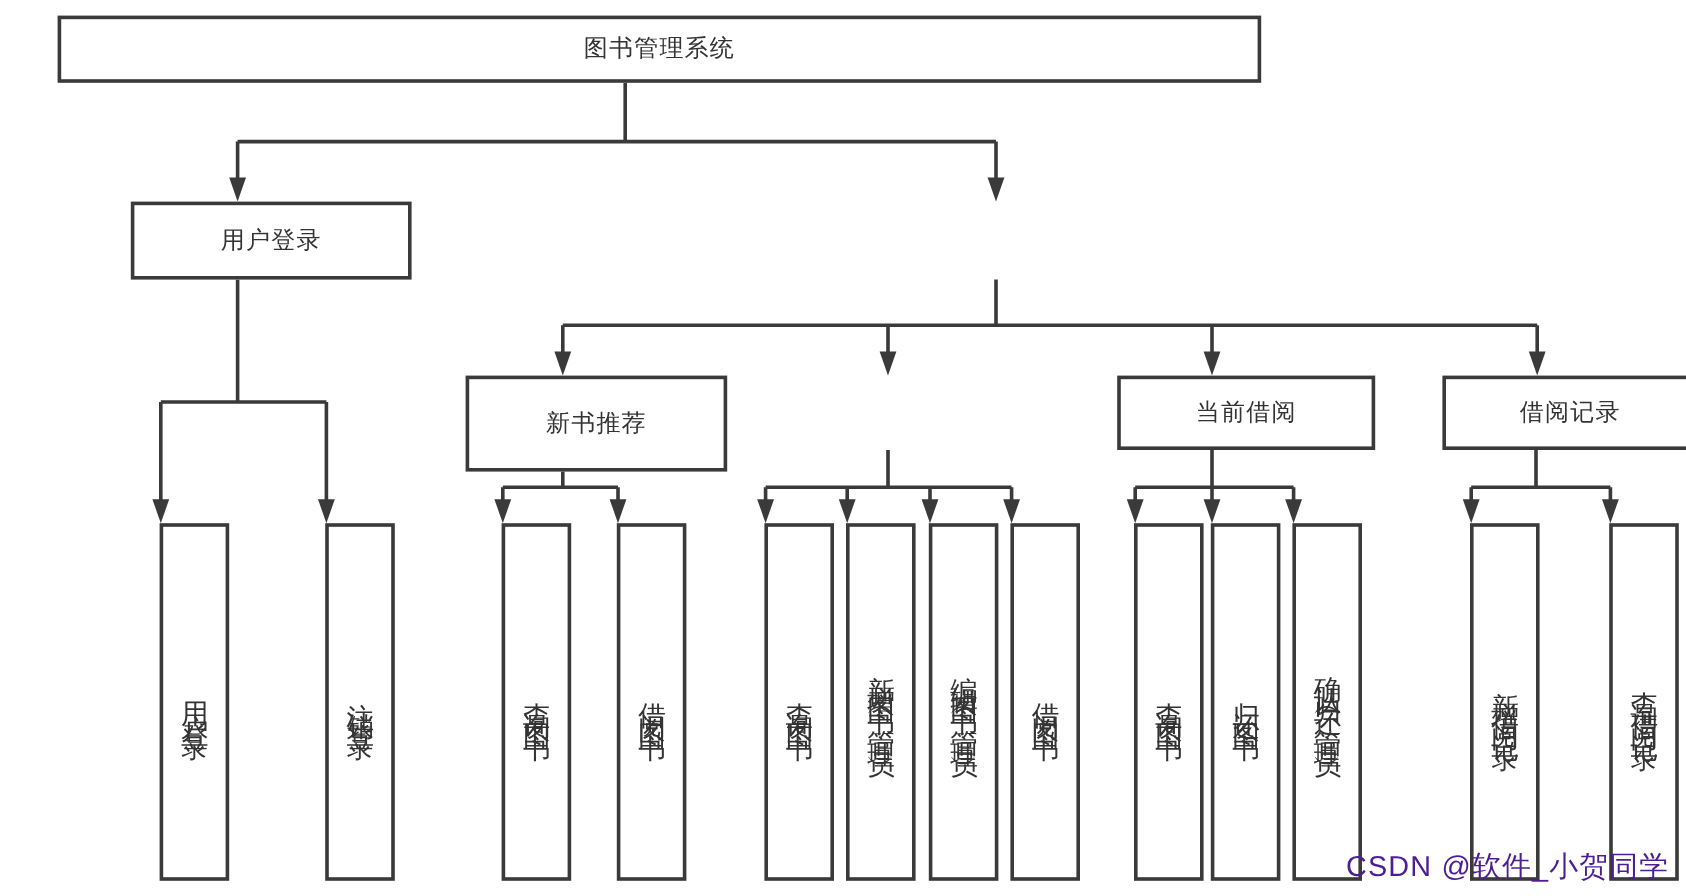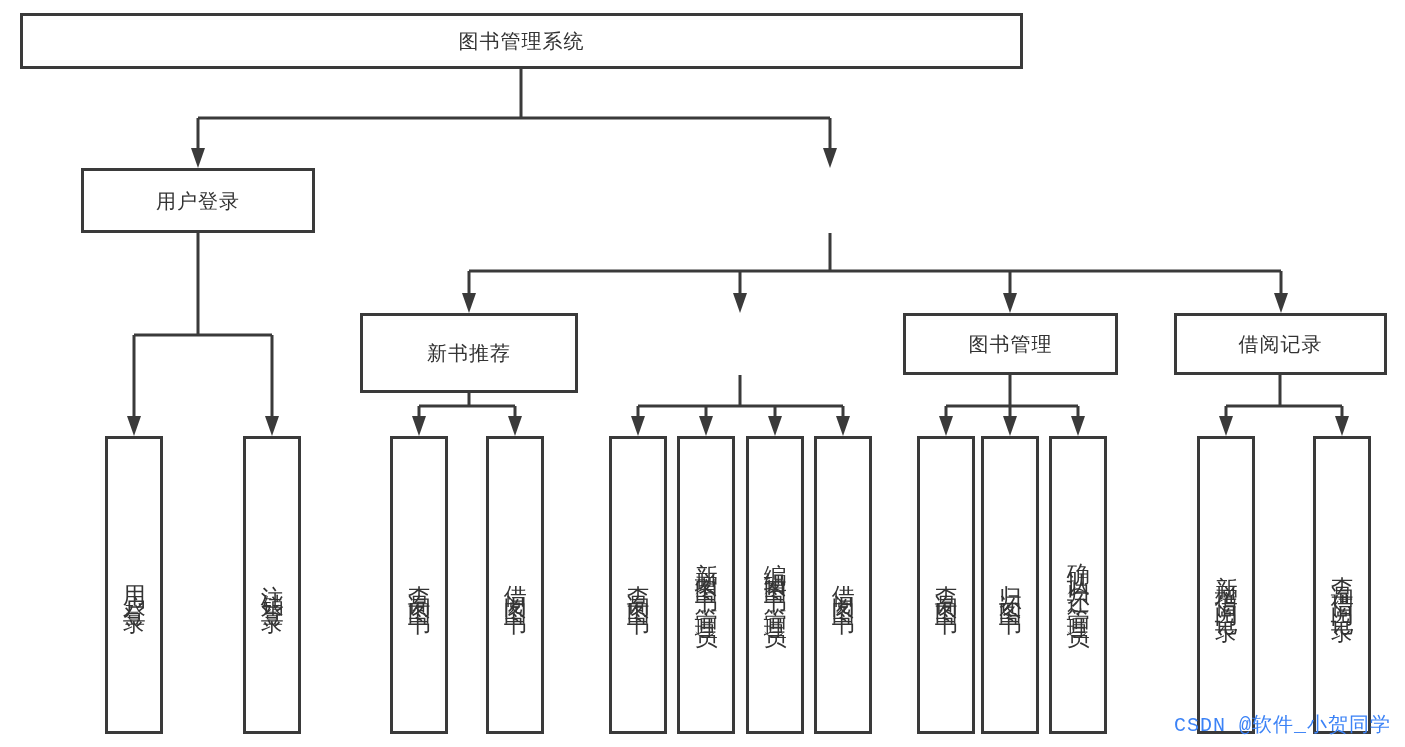--- a/index.html
+++ b/index.html
@@ -15,39 +15,39 @@
     position:absolute;
     box-sizing:border-box;
     background:#ffffff;
     border:3px solid #3a3a3a;
     color:#333333;
     display:flex;
     align-items:center;
     justify-content:center;
     text-align:center;
     line-height:1.2;
+    margin-left:28px;
   }
   .h{font-size:20px;letter-spacing:1px;white-space:nowrap;}
   .v{
     font-size:23px;
     writing-mode:vertical-rl;
     text-orientation:mixed;
     letter-spacing:9px;
     white-space:nowrap;
   }
   .watermark{
     position:absolute;
     right:14px;
     bottom:9px;
-    font-size:20px;
+    font-size:24px;
     letter-spacing:1px;
-    color:#3b82f6;
+    color:#4c1d95;
     z-index:5;
     white-space:nowrap;
-    font-family:Liberation Mono, monospace;
   }
 </style>
 </head>
 <body>
 
 <div id="canvas">
 
   <svg id="connectors" width="1405" height="747" viewBox="0 0 1405 747">
 
     <path fill="none" stroke="#3a3a3a" stroke-width="3" d="M521 69 V118 M198 118 H830 M198 118 V150 M830 118 V150
@@ -79,21 +79,21 @@
       <polygon points="1219,416 1233,416 1226,436"></polygon>
       <polygon points="1335,416 1349,416 1342,436"></polygon>
     </g>
   </svg>
 
   <div class="box h" style="left:20px;top:13px;width:1003px;height:56px">图书管理系统</div>
 
   <div class="box h" style="left:81px;top:168px;width:234px;height:65px">用户登录</div>
 
   <div class="box h" style="left:360px;top:313px;width:218px;height:80px">新书推荐</div>
-  <div class="box h" style="left:903px;top:313px;width:215px;height:62px">图书管理</div>
+  <div class="box h" style="left:903px;top:313px;width:215px;height:62px">当前借阅</div>
   <div class="box h" style="left:1174px;top:313px;width:213px;height:62px">借阅记录</div>
 
   <div class="box v" style="left:105px;top:436px;width:58px;height:298px">用户登录</div>
   <div class="box v" style="left:243px;top:436px;width:58px;height:298px">注销登录</div>
 
   <div class="box v" style="left:390px;top:436px;width:58px;height:298px">查询图书</div>
   <div class="box v" style="left:486px;top:436px;width:58px;height:298px">借阅图书</div>
 
   <div class="box v" style="left:609px;top:436px;width:58px;height:298px">查询图书</div>
   <div class="box v" style="left:677px;top:436px;width:58px;height:298px">新增图书（管理员）</div>

